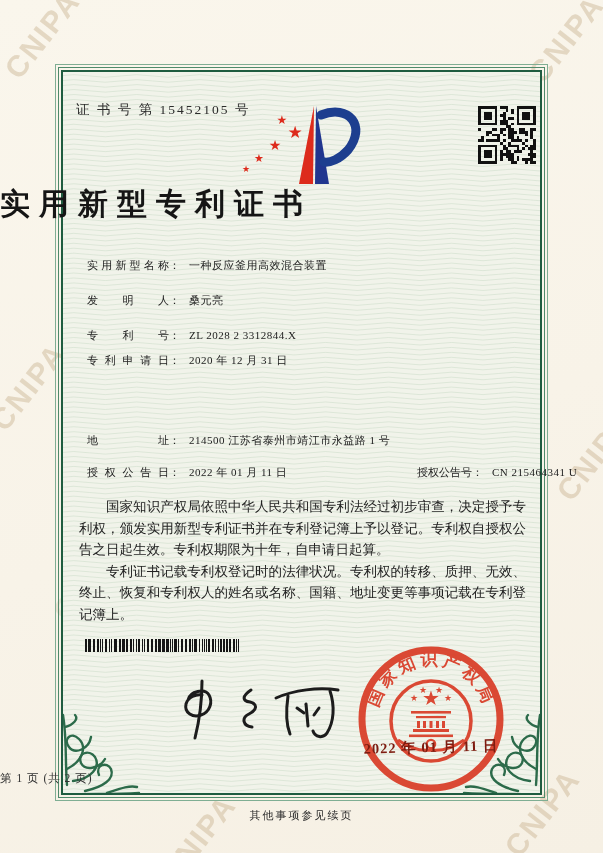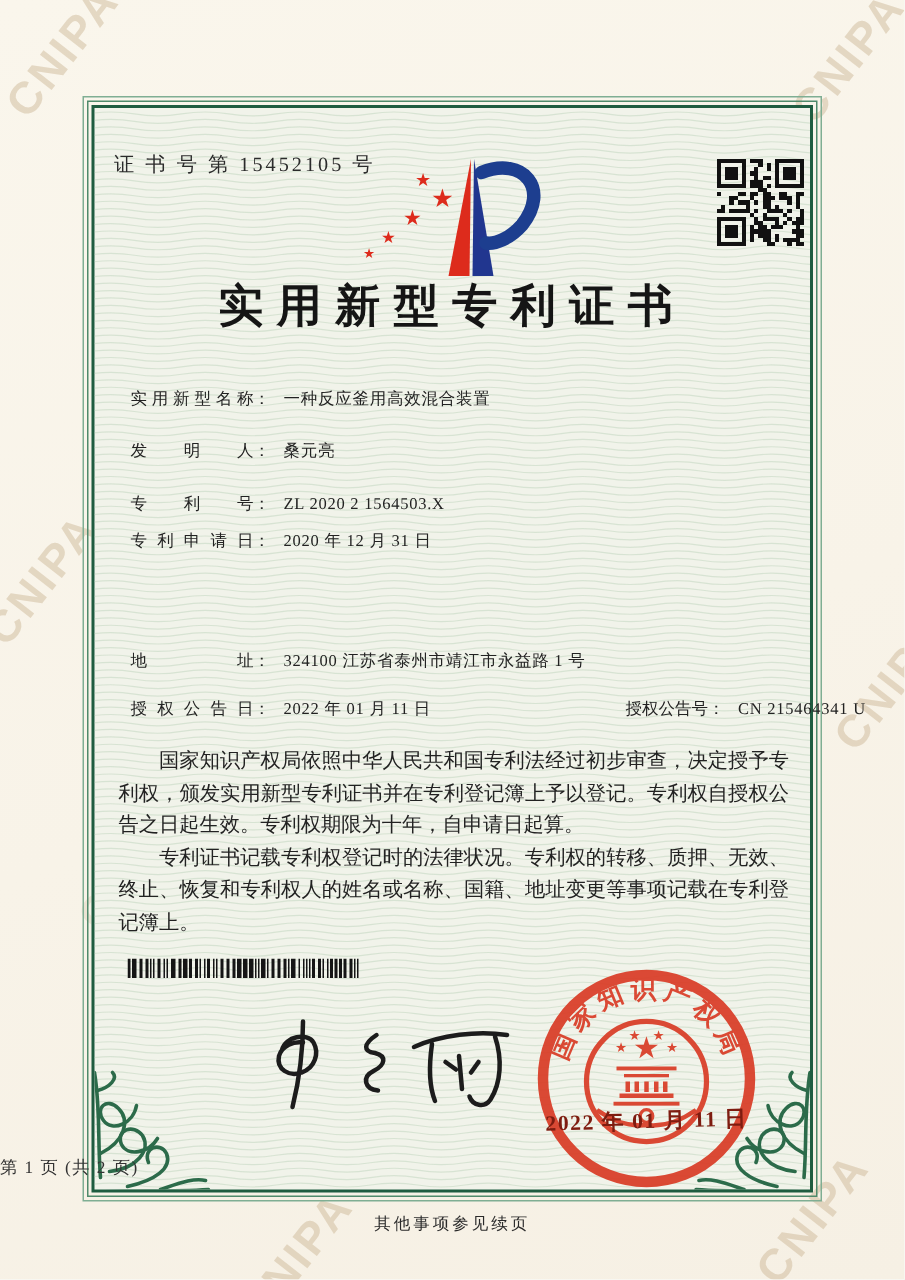--- a/index.html
+++ b/index.html
@@ -33,21 +33,21 @@
   .guilloche { position:absolute; left:0; top:0; width:100%; height:100%; }
   
   .corner { position:absolute; width:92px; height:92px; z-index:3; pointer-events:none; }
   .corner.bl { left:-6px; bottom:-8px; }
   .corner.br { right:-6px; bottom:-8px; transform:scaleX(-1); }
   
   .content { position:absolute; left:0; top:0; width:603px; height:853px; z-index:4; }
   .cert-no { position:absolute; left:76px; top:101px; font-size:13.5px; letter-spacing:2px; color:#2b2b2b; }
   .logo { position:absolute; left:235px; top:100px; }
   .qr { position:absolute; left:478px; top:106px; width:58px; height:58px; }
-  .title { position:absolute; left:0; top:184px; width:603px; text-align:center;
+  .title { position:absolute; left:0; top:184px; width:603px; text-align:left;
            font-size:30px; font-weight:bold; letter-spacing:9px; color:#151515; }
   .field { position:absolute; left:87px; font-size:11px; color:#222; white-space:nowrap; }
   .flabel { display:inline-block; width:82px; text-align:justify; text-align-last:justify; }
   .fvalue { margin-left:9px; letter-spacing:.5px; }
   .grant2 { position:absolute; left:330px; top:0; }
   .paras { position:absolute; left:79px; top:496px; width:447px; font-size:13.5px;
            line-height:1.6; color:#222; text-align:justify; }
   .paras p { text-indent:2em; }
   .barcode { position:absolute; left:85px; top:639px; }
   .officer { position:absolute; left:88px; top:692px; font-family:"Liberation Sans",sans-serif;
@@ -500,27 +500,27 @@
 
     <div class="title">实用新型专利证书</div>
 
     <div class="field" style="top:258px">
       <span class="flabel">实用新型名称</span><span>：</span><span class="fvalue">一种反应釜用高效混合装置</span>
     </div>
     <div class="field" style="top:293px">
       <span class="flabel">发明人</span><span>：</span><span class="fvalue">桑元亮</span>
     </div>
     <div class="field" style="top:328px">
-      <span class="flabel">专利号</span><span>：</span><span class="fvalue">ZL 2020 2 1564503.X</span>
+      <span class="flabel">专利号</span><span>：</span><span class="fvalue">ZL 2028 2 3312844.X</span>
     </div>
     <div class="field" style="top:353px">
       <span class="flabel">专利申请日</span><span>：</span><span class="fvalue">2020 年 12 月 31 日</span>
     </div>
     <div class="field" style="top:433px">
-      <span class="flabel">地址</span><span>：</span><span class="fvalue">324100 江苏省泰州市靖江市永益路 1 号</span>
+      <span class="flabel">地址</span><span>：</span><span class="fvalue">214500 江苏省泰州市靖江市永益路 1 号</span>
     </div>
     <div class="field" style="top:465px">
       <span class="flabel">授权公告日</span><span>：</span><span class="fvalue">2022 年 01 月 11 日</span>
       <span class="grant2">
         <span>授权公告号</span><span>：</span><span class="fvalue">CN 215464341 U</span>
       </span>
     </div>
 
     <div class="paras">
       <p>国家知识产权局依照中华人民共和国专利法经过初步审查，决定授予专利权，颁发实用新型专利证书并在专利登记簿上予以登记。专利权自授权公告之日起生效。专利权期限为十年，自申请日起算。</p>

